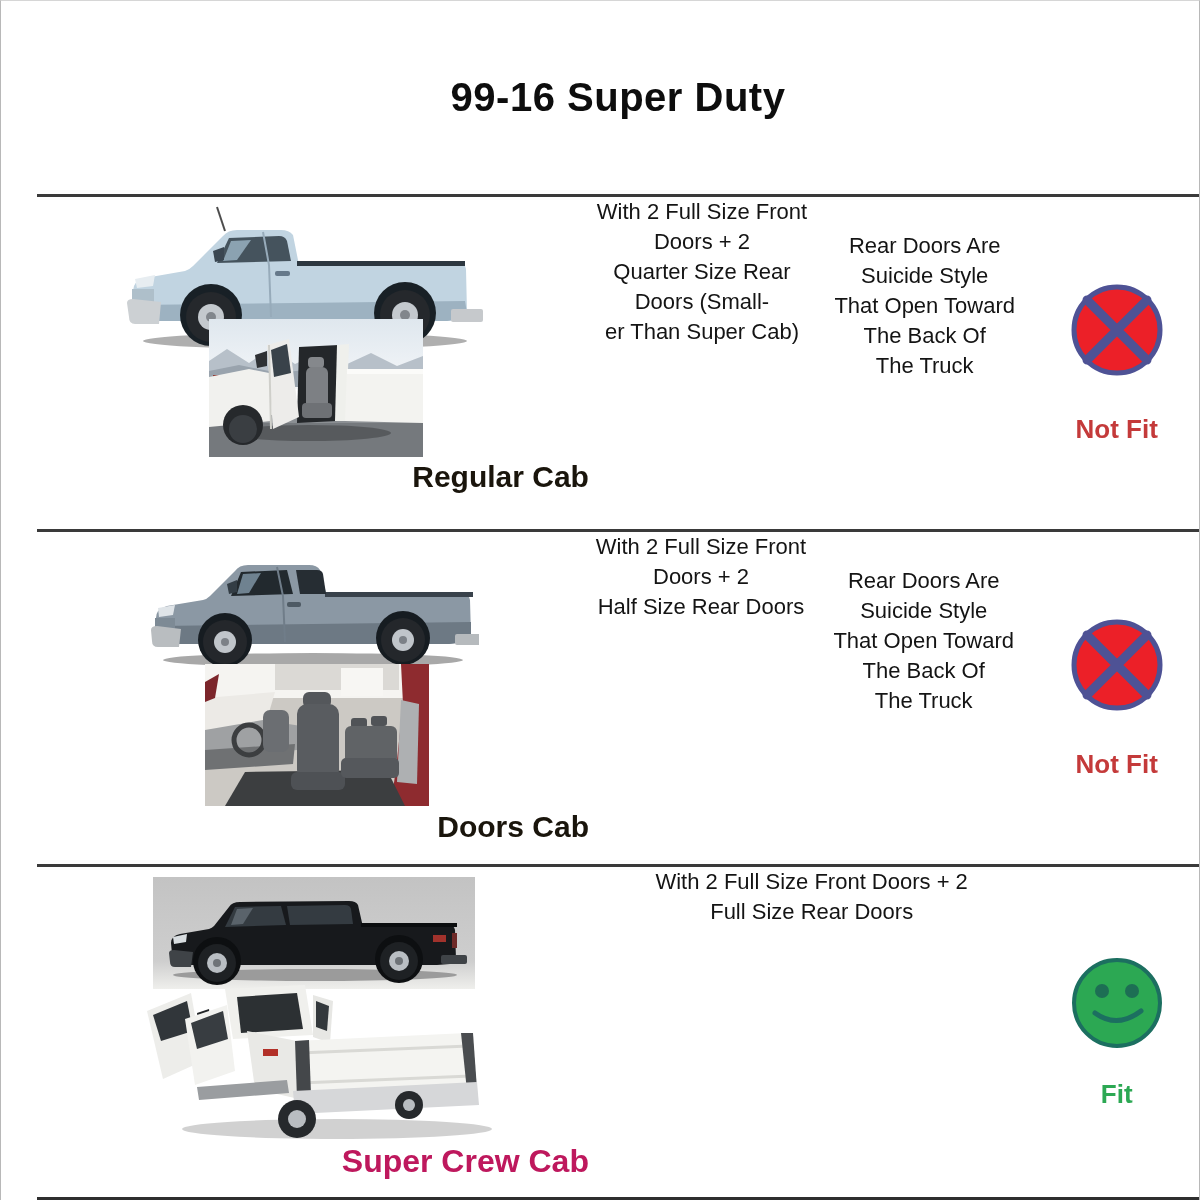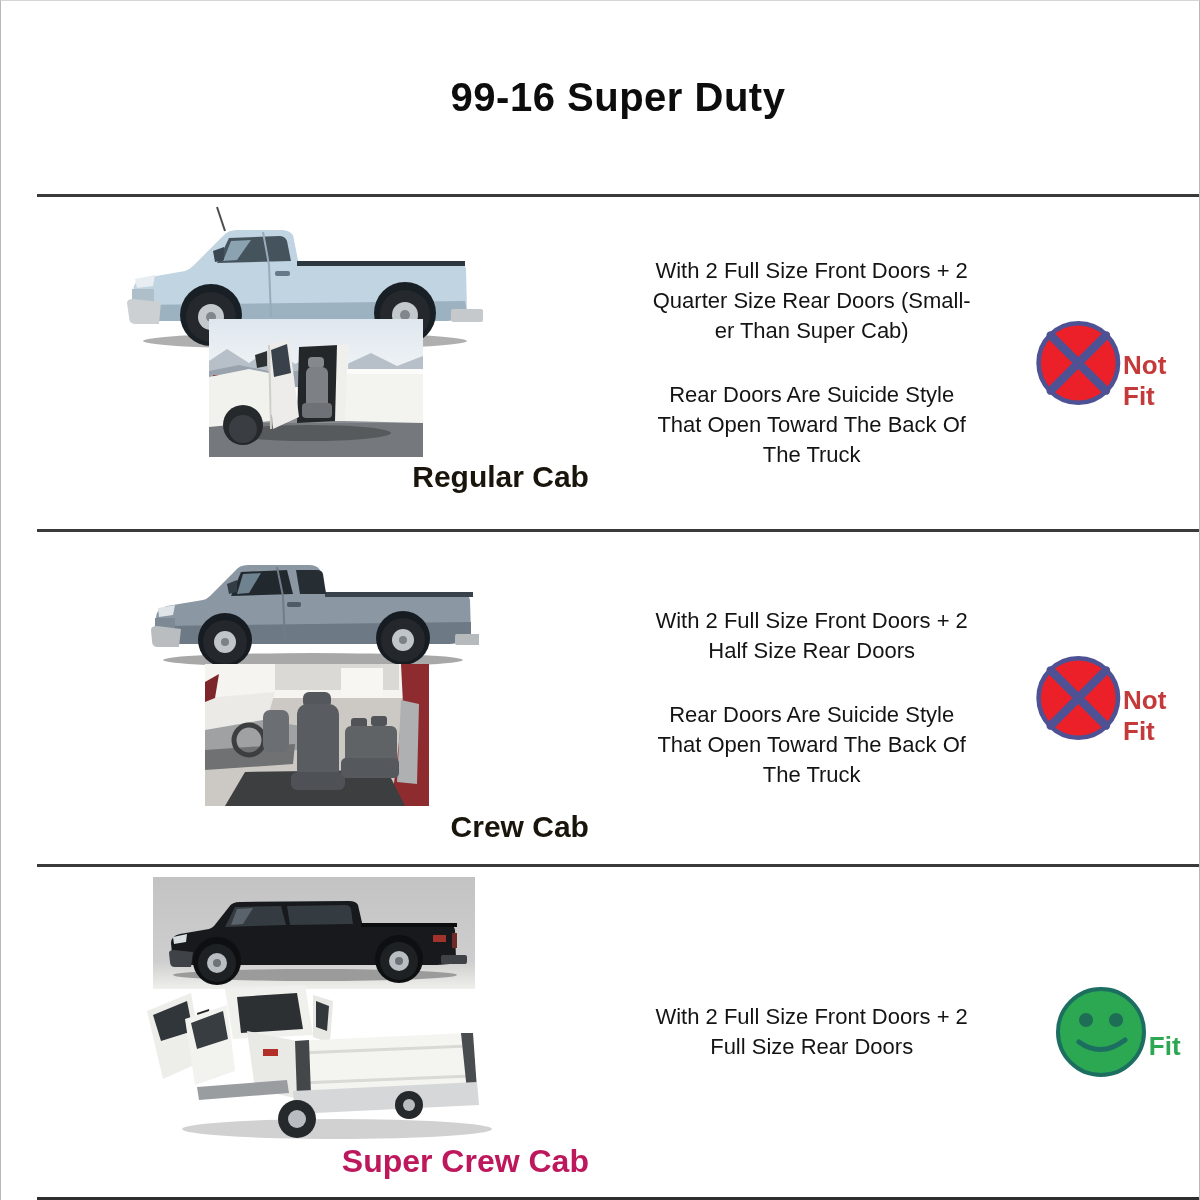--- a/index.html
+++ b/index.html
@@ -35,27 +35,27 @@
 
   
   .row { display: flex; width: 100%; }
   .row-1 { height: 335px; border-bottom: 3px solid #3a3a3a; }
   .row-2 { height: 335px; border-bottom: 3px solid #3a3a3a; }
   .row-3 { height: 334px; border-bottom: 4px solid #2e2e2e; }
 
   .col-photos { width: 570px; position: relative; }
   .col-desc   {
     width: 460px;
-    display: flex; flex-direction: column;
+    display: flex; flex-direction: row;
     justify-content: center;
     text-align: center;
   }
   .col-verdict {
     width: 170px;
-    display: flex; flex-direction: row;
+    display: flex; flex-direction: column;
     align-items: center; justify-content: center;
   }
 
   .photo { position: absolute; display: block; }
 
   .cab-label {
     position: absolute;
     left: 0; width: 100%;
     text-align: right;
     font-size: 30px;
@@ -215,21 +215,21 @@
         <rect x="58" y="46" width="26" height="42" rx="7" fill="#6b6e72"></rect>
         <rect x="98" y="28" width="28" height="16" rx="6" fill="#54575b"></rect>
         <rect x="92" y="40" width="42" height="76" rx="10" fill="#595c60"></rect>
         <rect x="86" y="108" width="54" height="18" rx="6" fill="#4e5155"></rect>
         <rect x="146" y="54" width="16" height="10" rx="3" fill="#505357"></rect>
         <rect x="166" y="52" width="16" height="10" rx="3" fill="#505357"></rect>
         <rect x="140" y="62" width="52" height="38" rx="6" fill="#606366"></rect>
         <rect x="136" y="94" width="58" height="20" rx="5" fill="#55585c"></rect>
       </svg>
 
-      <div class="cab-label" style="top:278px;">Crew Cab</div>
+      <div class="cab-label" style="top:278px;">Doors Cab</div>
     </div>
 
     <div class="col-desc">
       <p class="desc-text">With 2 Full Size Front Doors + 2
 Half Size Rear Doors</p>
       <p class="desc-text">Rear Doors Are Suicide Style
 That Open Toward The Back Of
 The Truck</p>
     </div>
 

